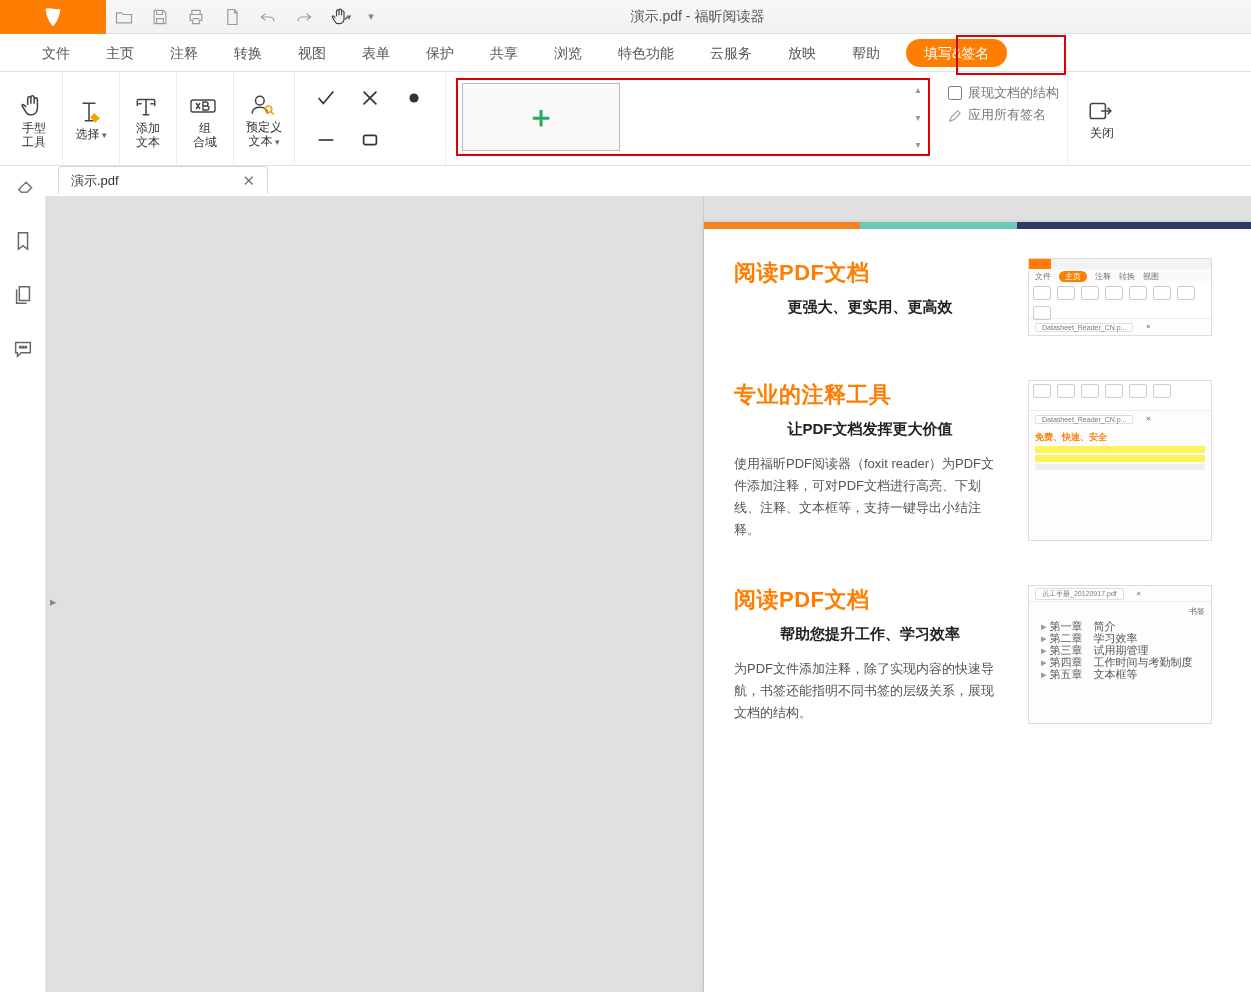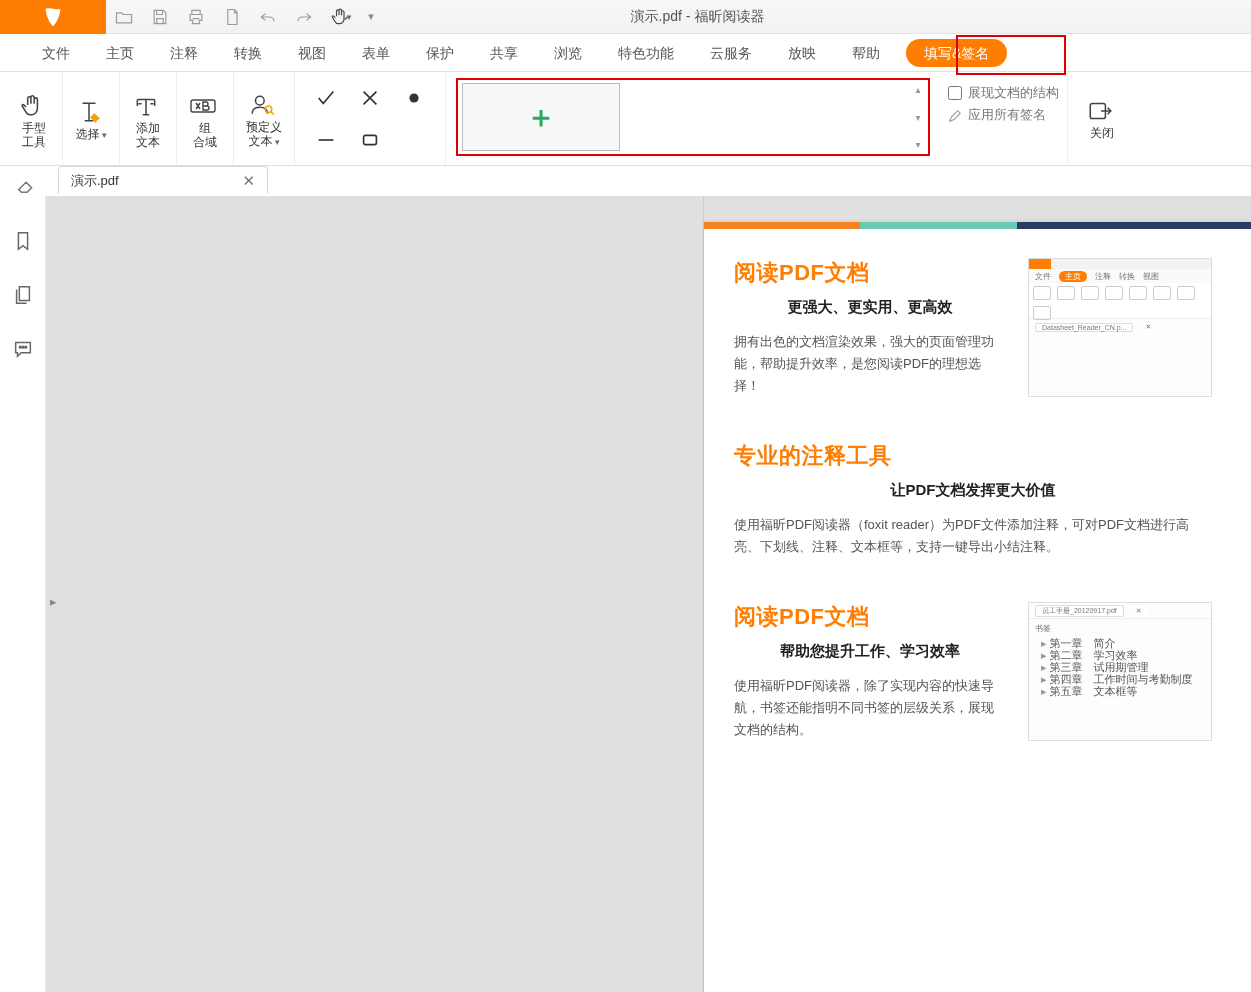--- a/index.html
+++ b/index.html
@@ -292,21 +292,20 @@
       <div class="topstripe">
           <span></span>
           <span></span>
           <span></span>
         </div>
 
       <div class="section">
         <div class="sec-text">
           <div class="sec-h">阅读PDF文档</div>
           <div class="sec-sub">更强大、更实用、更高效</div>
-          <div class="sec-p">拥有出色的文档渲染效果，强大的页面管理功能，帮助提升效率，是您阅读PDF的理想选择！</div>
         </div>
         <div class="thumb">
           <div class="th-top">
               <div class="t1"></div>
               <div class="t2"></div>
             </div>
           <div class="th-tabs">
             <span>文件</span>
             <span class="on">主页</span>
             <span>注释</span>
@@ -329,35 +328,55 @@
             </div>
         </div>
       </div>
 
       <div class="section">
         <div class="sec-text">
           <div class="sec-h">专业的注释工具</div>
           <div class="sec-sub">让PDF文档发挥更大价值</div>
           <div class="sec-p">使用福昕PDF阅读器（foxit reader）为PDF文件添加注释，可对PDF文档进行高亮、下划线、注释、文本框等，支持一键导出小结注释。</div>
         </div>
+        <div class="thumb thumb2">
+          <div class="th-tools" style="height:30px;">
+              <i></i>
+              <i></i>
+              <i></i>
+              <i></i>
+              <i></i>
+              <i></i>
+            </div>
+          <div class="th-doc">
+              <span>Datasheet_Reader_CN.p...</span>
+              <span style="border:none;">✕</span>
+            </div>
+          <div class="th-body">
+            <div class="hl-title">免费、快速、安全</div>
+            <div class="hl-line"></div>
+            <div class="hl-line"></div>
+            <div class="txt-line"></div>
+          </div>
+        </div>
       </div>
 
       <div class="section">
         <div class="sec-text">
           <div class="sec-h">阅读PDF文档</div>
           <div class="sec-sub">帮助您提升工作、学习效率</div>
-          <div class="sec-p">使用福昕PDF阅读器，除了实现内容的快速导航，书签还能指明不同书签的层级关系，展现文档的结构。</div>
+          <div class="sec-p">为PDF文件添加注释，除了实现内容的快速导航，书签还能指明不同书签的层级关系，展现文档的结构。</div>
         </div>
         <div class="thumb thumb3">
           <div class="th-doc" style="border-bottom:1px solid #eee;">
               <span>员工手册_20120917.pdf</span>
               <span style="border:none;">✕</span>
             </div>
           <div style="padding:4px 6px;">
-            <div style="font-size:8px;color:#666;margin-bottom:3px;">书签</div>
+            <div style="font-size:8px;color:#666;margin-bottom:3px;text-align:right;">书签</div>
             <div class="bk-item">第一章　简介</div>
             <div class="bk-item">第二章　学习效率</div>
             <div class="bk-item">第三章　试用期管理</div>
             <div class="bk-item">第四章　工作时间与考勤制度</div>
             <div class="bk-item">第五章　文本框等</div>
           </div>
         </div>
       </div>
 
     </div>

